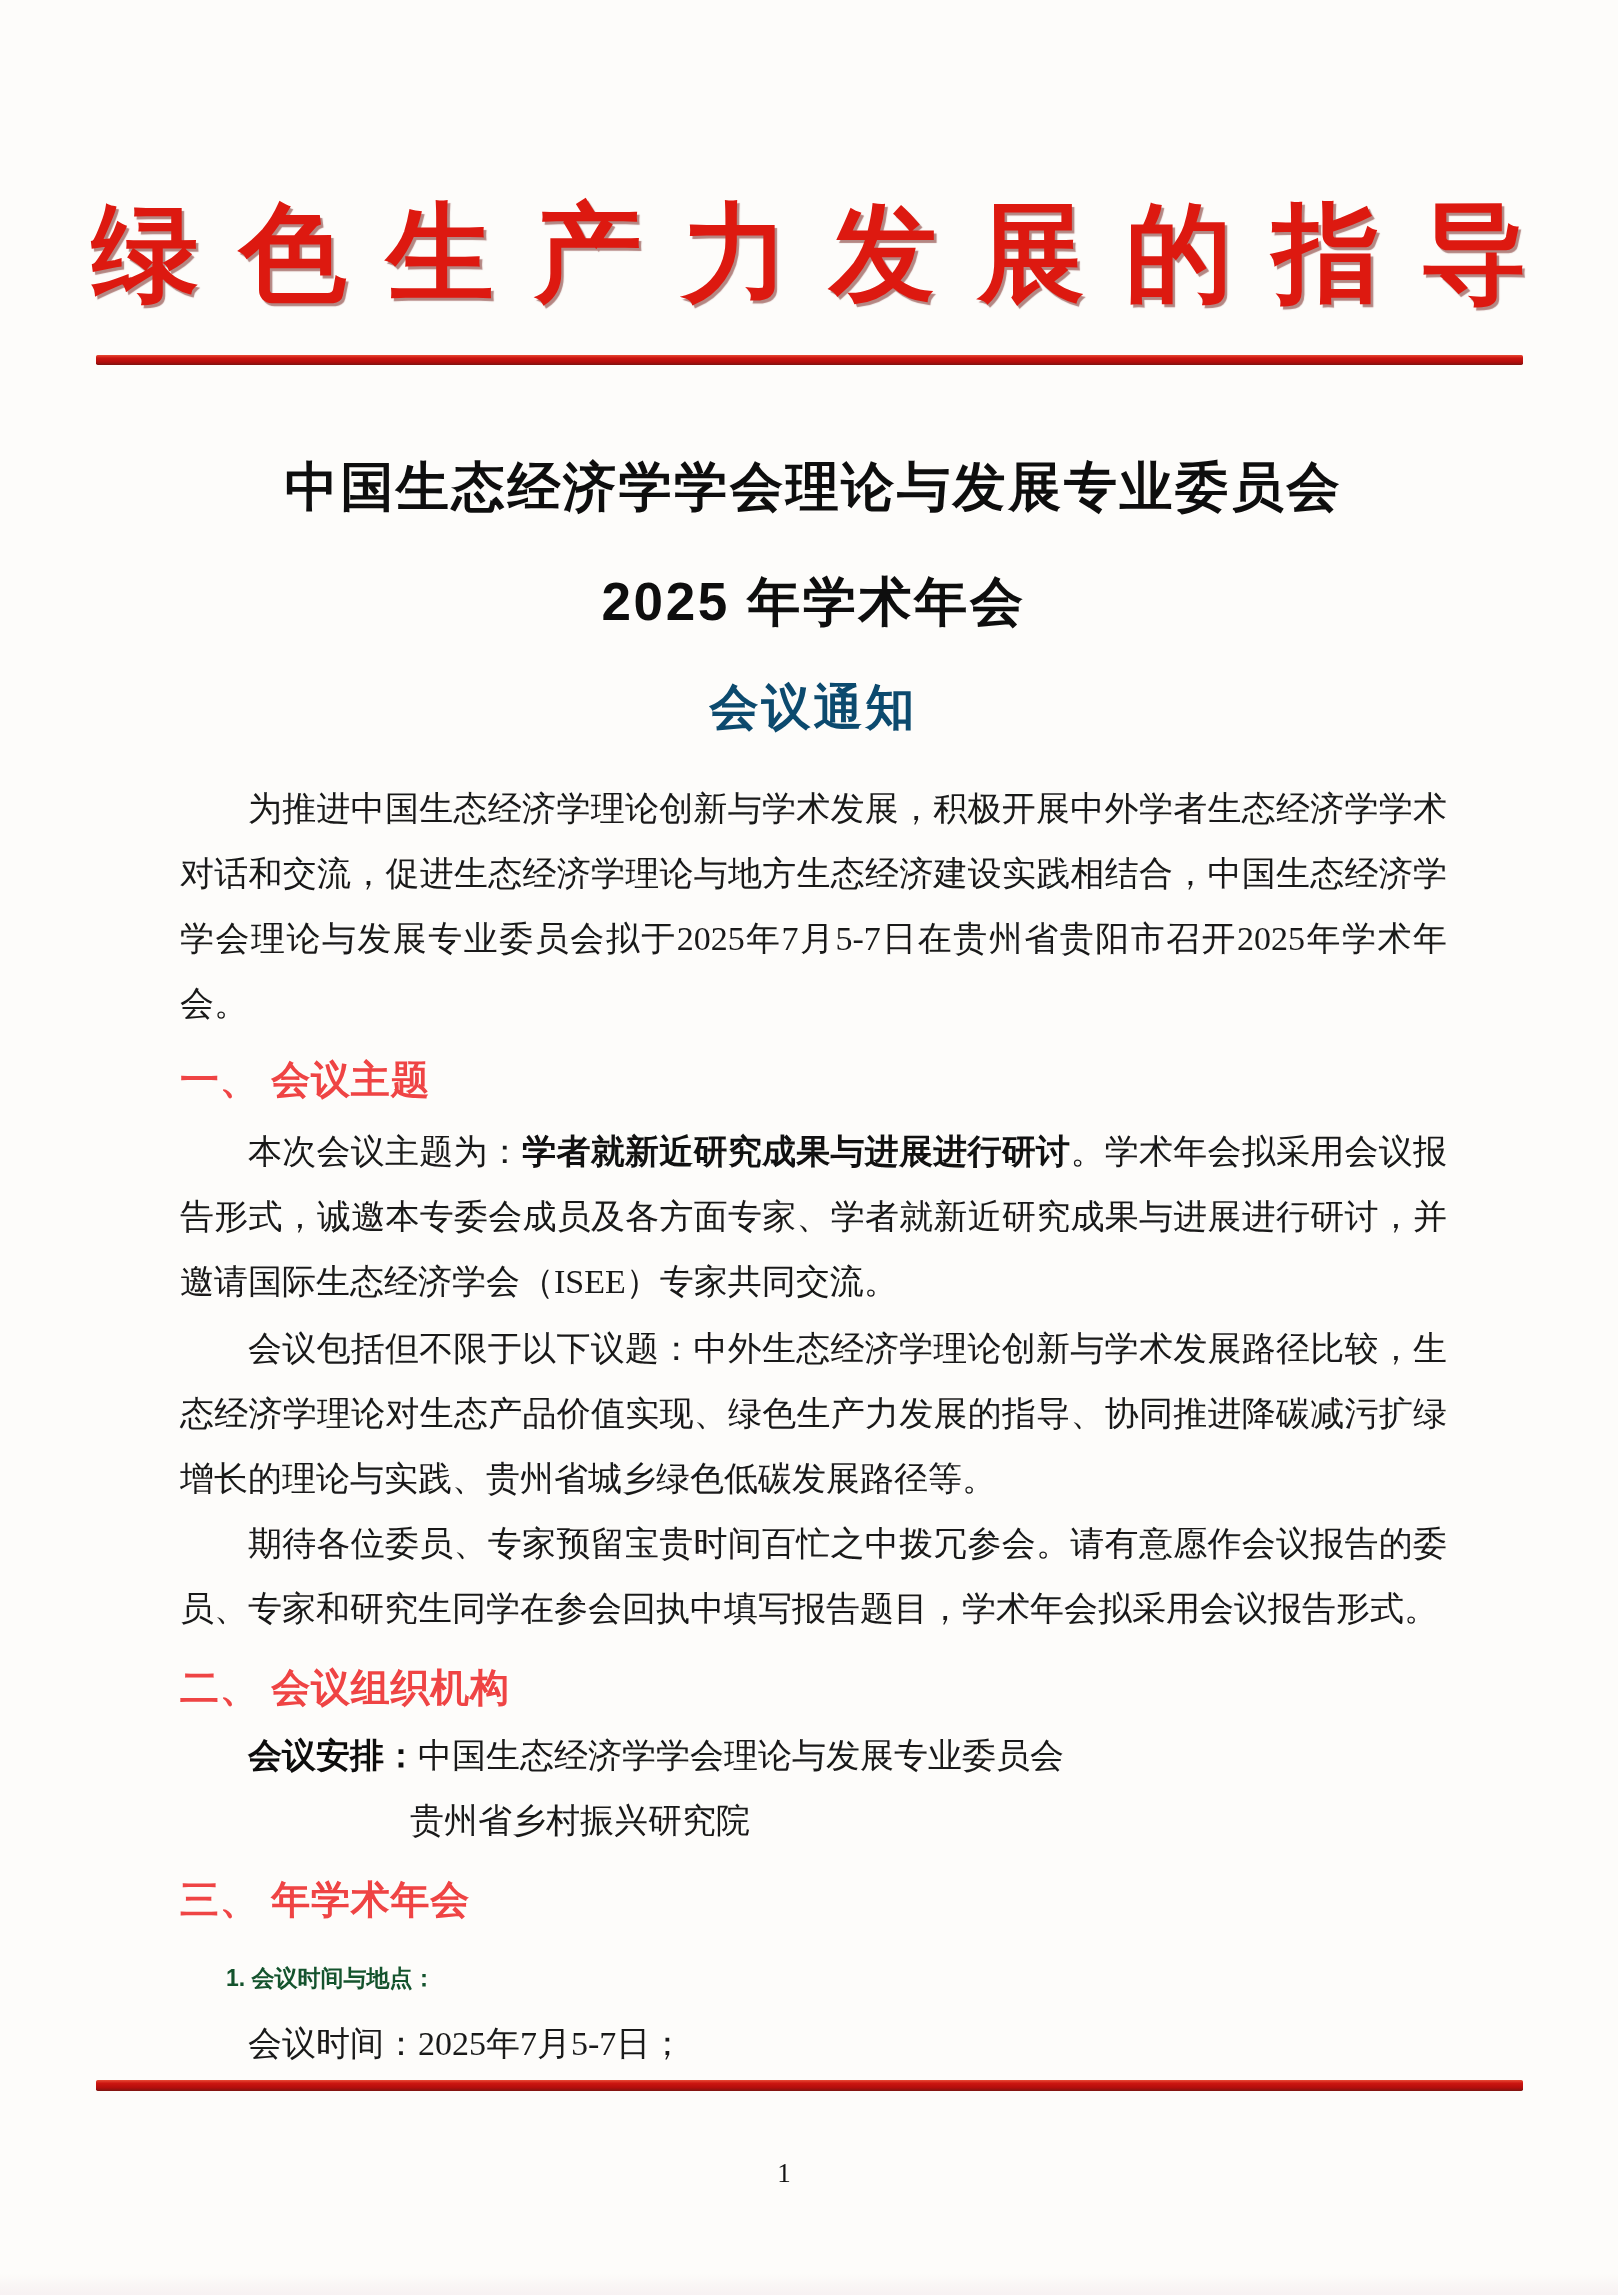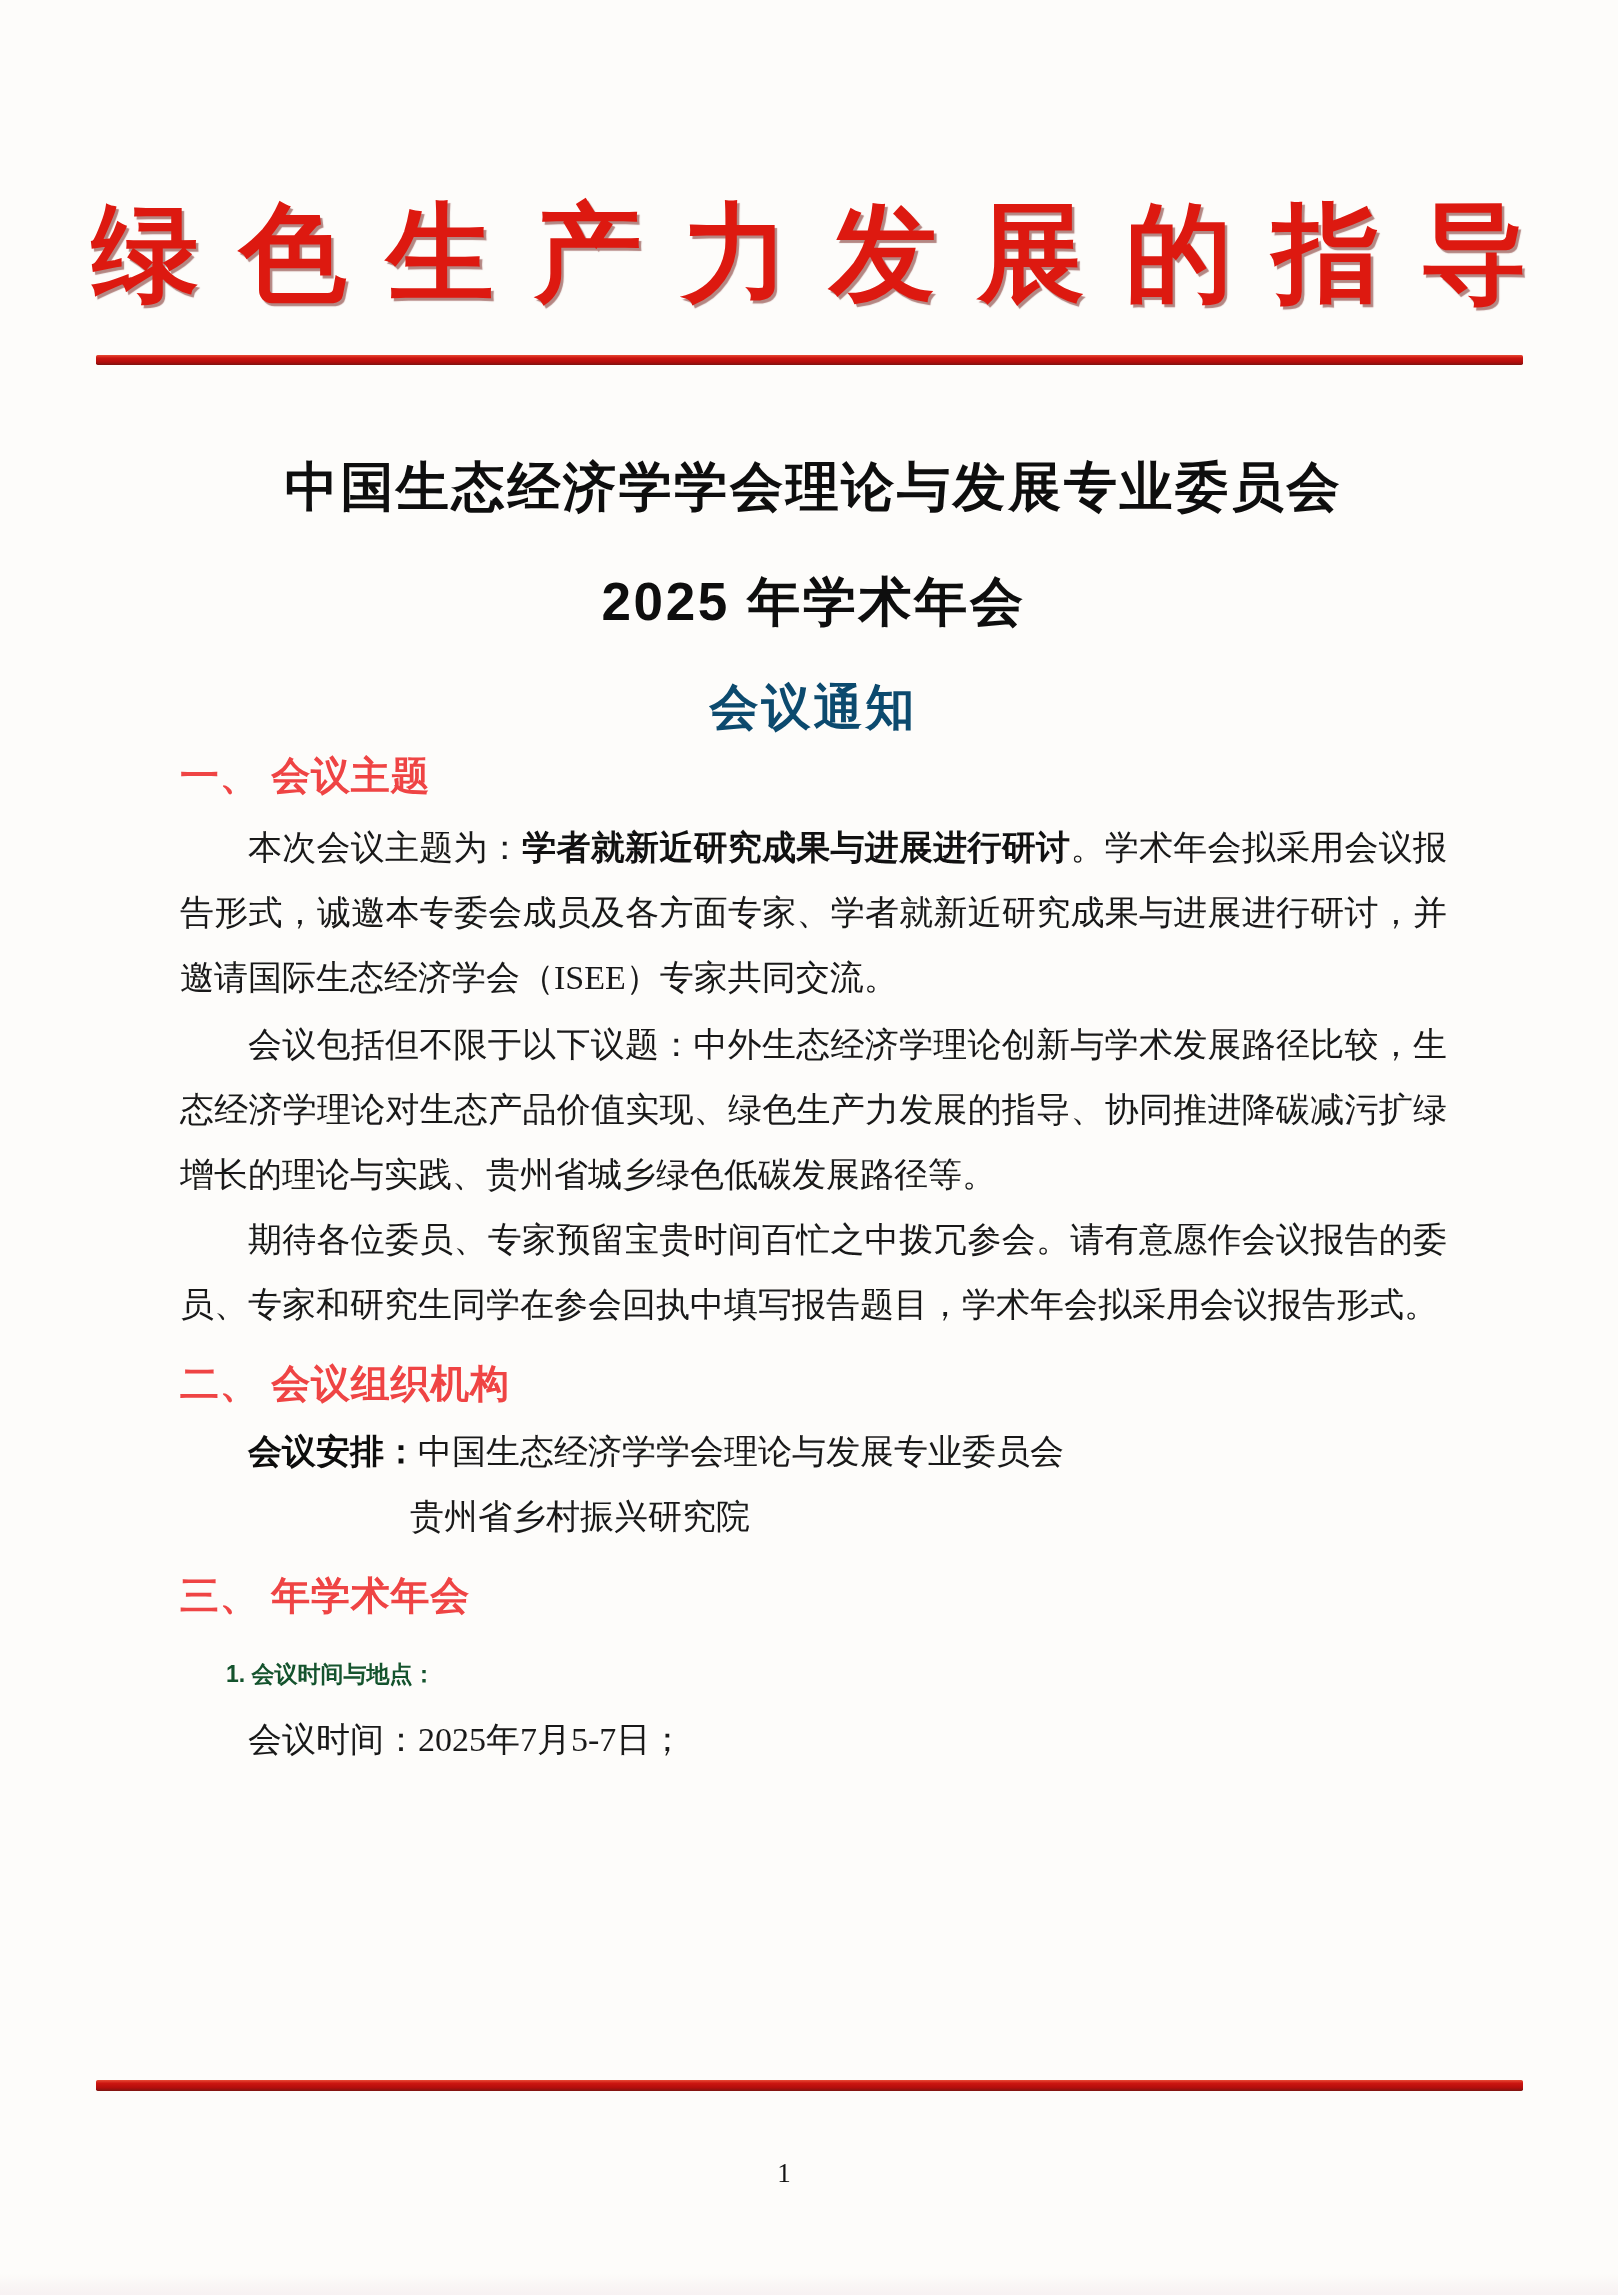--- a/index.html
+++ b/index.html
@@ -139,20 +139,21 @@
   <div class="rule rule-top"></div>
 
   <main class="content">
 
     <h1 class="doc-title line1">中国生态经济学学会理论与发展专业委员会</h1>
 
     <h1 class="doc-title line2">2025 年学术年会</h1>
 
     <h2 class="doc-subtitle">会议通知</h2>
 
+    <p class="body-p indent intro">为推进中国生态经济学理论创新与学术发展，积极开展中外学者生态经济学学术对话和交流，促进生态经济学理论与地方生态经济建设实践相结合，中国生态经济学学会理论与发展专业委员会拟于2025年7月5-7日在贵州省贵阳市召开2025年学术年会。</p>
 
     <h3 class="sec-heading h1">一、 会议主题</h3>
 
     <p class="body-p indent p1"><span>本次会议主题为：</span><span class="theme-bold">学者就新近研究成果与进展进行研讨</span><span>。学术年会拟采用会议报告形式，诚邀本专委会成员及各方面专家、学者就新近研究成果与进展进行研讨，并邀请国际生态经济学会（ISEE）专家共同交流。</span></p>
 
     <p class="body-p indent p2">会议包括但不限于以下议题：中外生态经济学理论创新与学术发展路径比较，生态经济学理论对生态产品价值实现、绿色生产力发展的指导、协同推进降碳减污扩绿增长的理论与实践、贵州省城乡绿色低碳发展路径等。</p>
 
     <p class="body-p indent p3">期待各位委员、专家预留宝贵时间百忙之中拨冗参会。请有意愿作会议报告的委员、专家和研究生同学在参会回执中填写报告题目，学术年会拟采用会议报告形式。</p>
 
     <h3 class="sec-heading h2">二、 会议组织机构</h3>

